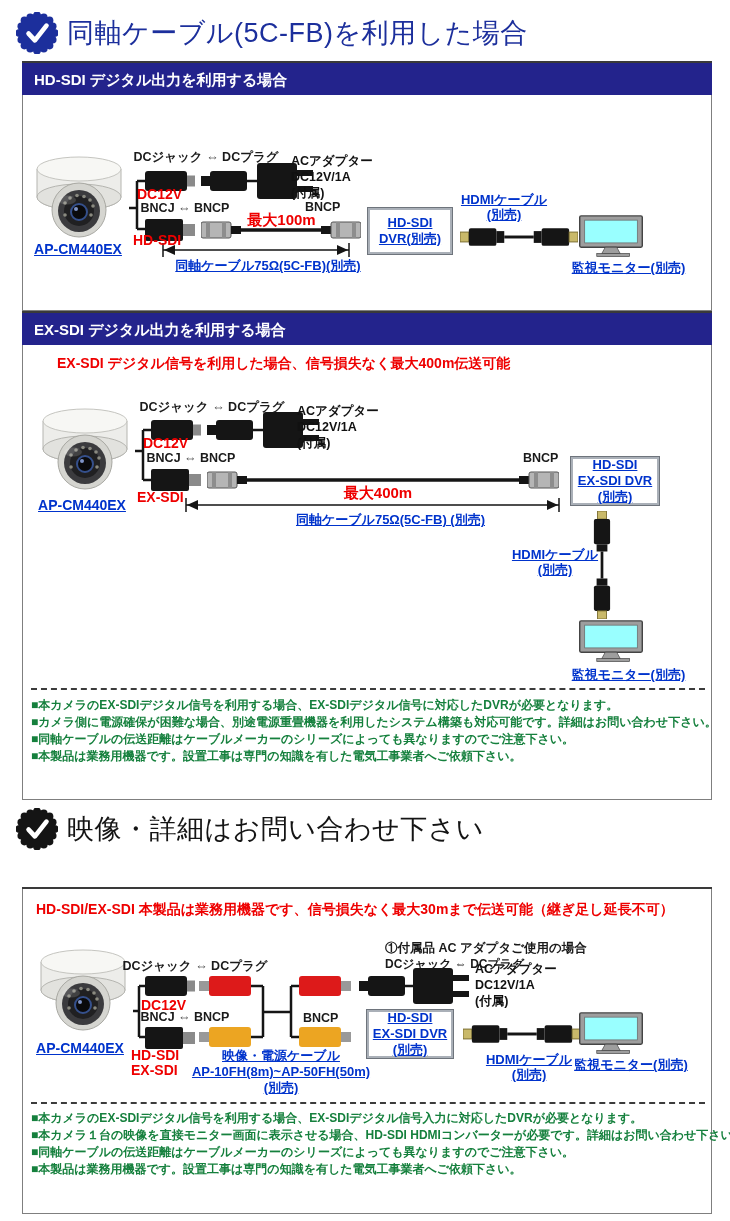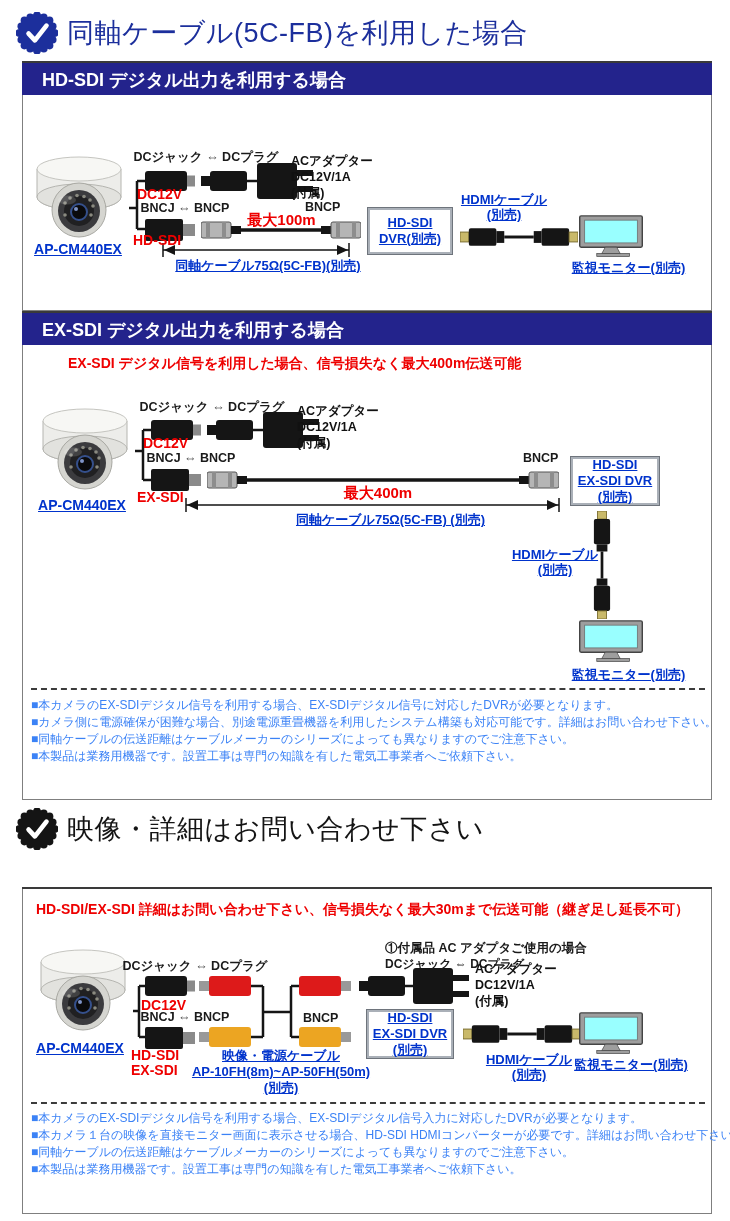--- a/index.html
+++ b/index.html
@@ -7,37 +7,37 @@
         font-family:"Liberation Sans",sans-serif;color:#111;}
   .abs{position:absolute;}
   .ctr{text-align:center;}
   .lbl{font-size:12.5px;font-weight:bold;color:#1a1a1a;white-space:nowrap;line-height:15px;}
   .red{color:var(--red);font-weight:bold;white-space:nowrap;}
   .link{color:var(--link);font-weight:bold;text-decoration:underline;white-space:nowrap;}
   .heading{display:flex;align-items:center;gap:9px;}
   .heading .htext{font-size:27px;font-weight:normal;letter-spacing:.5px;white-space:nowrap;}
   .h-blue .htext{color:var(--title-blue);}
   .h-black .htext{color:#141414;}
-  .bar{width:690px;height:34px;line-height:34px;padding-left:20px;box-sizing:border-box;
-       color:#fff;font-size:18px;font-weight:bold;white-space:nowrap;border-top:2px solid #3a3a3a;}
+  .bar{width:690px;height:34px;line-height:34px;padding-left:12px;box-sizing:border-box;
+       color:#fff;font-size:15px;font-weight:bold;white-space:nowrap;border-top:2px solid #3a3a3a;}
   .bar-navy{background:var(--navy);}
   .bar-black{background:var(--bar-black);}
   .panel{background:#fff;border:1px solid #7f7f7f;border-top:none;box-sizing:border-box;}
   .rednote{font-size:14px;}
   .diagram{position:absolute;left:0;width:690px;}
   .diagram > svg{position:absolute;left:0;top:0;}
   .wire{stroke:#151515;stroke-width:2.5;fill:none;}
   .wire3{stroke:#151515;stroke-width:3.5;fill:none;}
   .thin{stroke:#151515;stroke-width:1.5;fill:none;}
   .ah{fill:#151515;}
   .dvrbox{border:2px solid #aab0b8;outline:1px solid #6e747c;background:#fff;
           display:flex;flex-direction:column;justify-content:center;align-items:center;box-sizing:border-box;}
   .dvrbox div{font-size:13px;line-height:16px;}
   .notes{list-style:none;margin:0;padding:0;}
-  .notes li{font-size:12px;font-weight:normal;line-height:17px;white-space:nowrap;color:#3b82f6;}
+  .notes li{font-size:12px;font-weight:bold;line-height:17px;white-space:nowrap;color:#15803d;}
   .dashed{border-top:2px dashed #3c3c3c;height:0;}
   .acmulti div{font-size:12.5px;font-weight:bold;line-height:16px;white-space:nowrap;}
   .screenfill{fill:var(--screen);}
 </style>
 </head>
 <body>
 
 <svg width="0" height="0" style="position:absolute" aria-hidden="true">
   <defs>
     <symbol id="sym-cam" viewBox="0 0 100 92">
@@ -192,21 +192,21 @@
         <div class="link" style="font-size:13px;">HDMIケーブル</div>
         <div class="link" style="font-size:13px;">(別売)</div>
       </div>
       <div class="abs link ctr" style="left:538px;top:128px;width:135px;font-size:13px;">監視モニター(別売)</div>
     </div>
   </div>
 
   <div class="abs bar bar-navy" style="left:22px;top:311px;">EX-SDI デジタル出力を利用する場合</div>
 
   <div class="abs panel" style="left:22px;top:345px;width:690px;height:455px;">
-    <div class="abs red rednote" style="left:25px;top:10px;padding-left:20px;">EX-SDI デジタル信号を利用した場合、信号損失なく最大400m伝送可能</div>
+    <div class="abs red rednote" style="left:14px;top:10px;padding-left:20px;">EX-SDI デジタル信号を利用した場合、信号損失なく最大400m伝送可能</div>
 
     <div class="diagram" style="top:40px;height:303px;">
       <svg width="690" height="303">
         <use href="#sym-cam" x="12" y="20" width="100" height="92"></use>
         <path class="wire" d="M112,66 h8 M120,45 v50 M120,45 h8 M120,95 h8"></path>
         <use href="#sym-dcjack" x="128" y="35" width="50" height="20"></use>
         <use href="#sym-dcplug" x="184" y="35" width="46" height="20" style="color:#151515"></use>
         <path class="wire" d="M230,45 h10"></path>
         <use href="#sym-acadapter" x="240" y="27" width="56" height="36"></use>
         <use href="#sym-bncj" x="128" y="84" width="50" height="22"></use>
@@ -260,21 +260,21 @@
   <div class="abs heading h-black" style="left:16px;top:808px;">
     <svg width="42" height="42" style="color:#141414">
         <use href="#sym-badge" width="42" height="42"></use>
       </svg>
     <span class="htext">映像・詳細はお問い合わせ下さい</span>
   </div>
 
   <div class="abs bar bar-black" style="left:22px;top:887px;height:21px;line-height:33px;">HD-SDI または EX-SDI デジタル出力を利用する場合</div>
 
   <div class="abs panel" style="left:22px;top:889px;width:690px;height:325px;">
-    <div class="abs red rednote" style="left:13px;top:12px;">HD-SDI/EX-SDI 詳細はお問い合わせ下さい、信号損失なく最大30mまで伝送可能（継ぎ足し延長不可）</div>
+    <div class="abs red rednote" style="left:13px;top:12px;">HD-SDI/EX-SDI 本製品は業務用機器です、信号損失なく最大30mまで伝送可能（継ぎ足し延長不可）</div>
 
     <div class="diagram" style="top:41px;height:170px;">
       <svg width="690" height="170">
         <use href="#sym-cam" x="10" y="16" width="100" height="92"></use>
         <path class="wire" d="M110,81 h6 M116,56 v51 M116,56 h6 M116,107 h6"></path>
         <use href="#sym-dcjack" x="122" y="46" width="50" height="20"></use>
         <use href="#sym-rca" x="176" y="46" width="52" height="20" style="color:var(--conn-red)"></use>
         <path class="wire" d="M228,56 h12 M240,56 v51 M228,107 h12 M240,82 h28 M268,56 v51 M268,56 h8 M268,107 h8"></path>
         <use href="#sym-rcaR" x="276" y="46" width="52" height="20" style="color:var(--conn-red)"></use>
         <use href="#sym-dcplug" x="336" y="46" width="46" height="20" style="color:#151515"></use>

